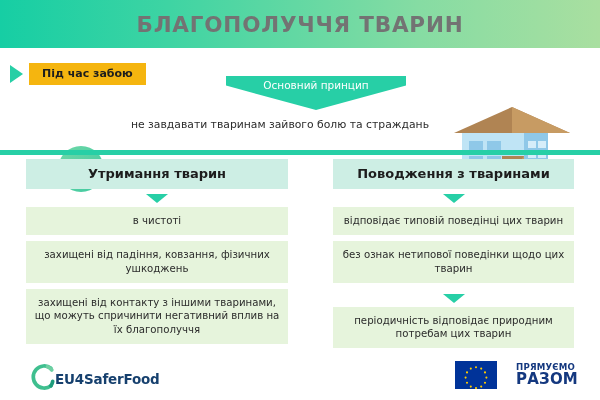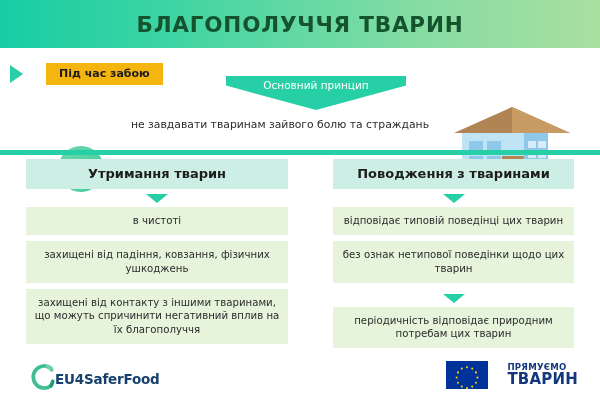--- a/index.html
+++ b/index.html
@@ -29,21 +29,21 @@
     position: absolute;
     left: 0; top: 0;
     width: 600px;
     height: 48px;
     display: flex;
     align-items: center;
     justify-content: center;
     font-size: 21.5px;
     font-weight: bold;
     letter-spacing: 0.8px;
-    color: #14532d;
+    color: #737373;
     white-space: nowrap;
   }
 
   
   .top-section {
     position: absolute;
     left: 0; top: 48px;
     width: 600px;
     height: 104px;
     background: #ffffff;
@@ -64,21 +64,20 @@
     margin-right: 6px;
   }
   .yellow-badge {
     background: #f5b50f;
     color: #1d1d1d;
     font-size: 11px;
     font-weight: bold;
     padding: 5px 13px 5px 13px;
     white-space: nowrap;
     line-height: 1.1;
-    margin-left: 17px;
   }
 
   
   .animal-icon {
     position: absolute;
     left: 57px; top: 97px;
     width: 48px; height: 48px;
   }
 
   
@@ -353,16 +352,16 @@
           <circle cx="15.8" cy="25.6" r="1.05"></circle>
           <circle cx="12" cy="21.8" r="1.05"></circle>
           <circle cx="10.6" cy="16.6" r="1.05"></circle>
           <circle cx="12" cy="11.4" r="1.05"></circle>
           <circle cx="15.8" cy="7.6" r="1.05"></circle>
         </g>
       </svg>
     </span>
     <span class="eu-text">
       <span class="l1">ПРЯМУЄМО</span>
-      <span class="l2">ТВАРИН</span>
+      <span class="l2">РАЗОМ</span>
     </span>
   </div>
 </div>
 
 </body></html>

